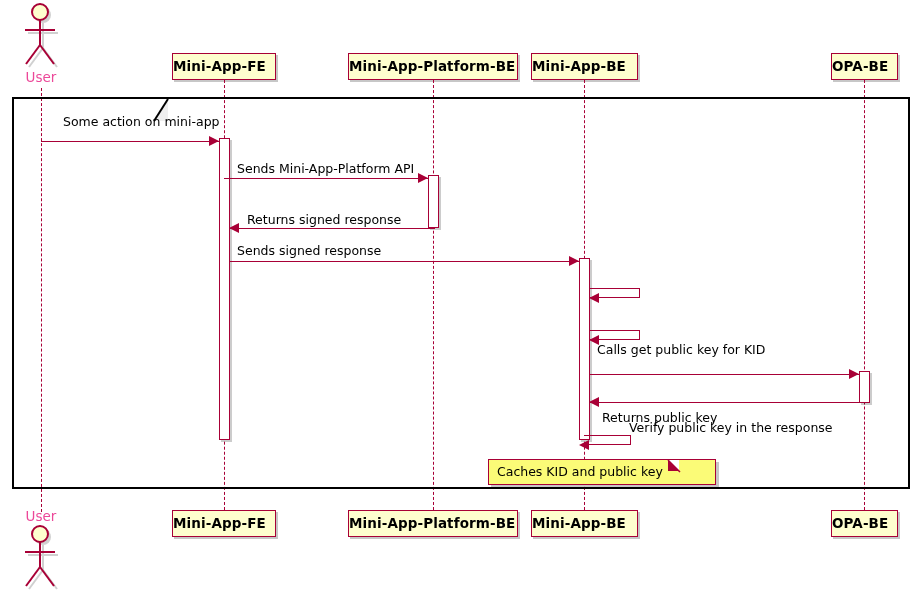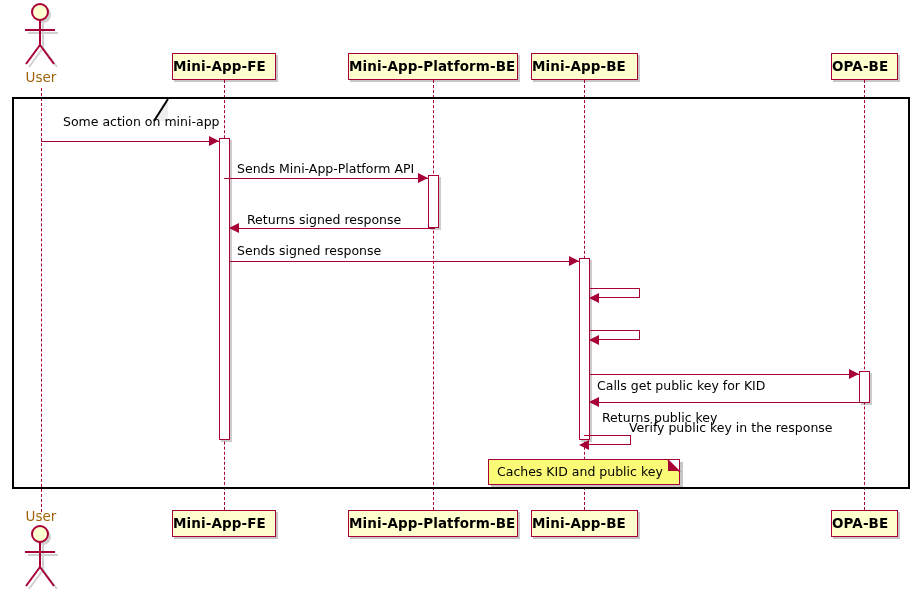--- a/index.html
+++ b/index.html
@@ -23,21 +23,21 @@
     white-space:nowrap;
     box-sizing:border-box;
     line-height:1;
   }
 
   
   .actor-wrap{position:absolute;}
   .actor-label{
     position:absolute;
     font-size:13.5px;
-    color:#a16207;
+    color:#ec4899;
     white-space:nowrap;
     text-align:center;
     line-height:1;
   }
 
   
   .lifeline{
     position:absolute;
     width:0;
     border-left:1.5px dashed #A80036;
@@ -213,33 +213,33 @@
   <div class="msg-label" style="left:237px;top:245px;">Sends signed response</div>
   <div class="arrow-line" style="left:230px;top:261px;width:349px;"></div>
   <div class="arrow-head right" style="left:569px;top:256px;"></div>
 
   <div class="self-msg" style="left:590px;top:288px;width:50px;height:10px;"></div>
   <div class="arrow-head left" style="left:589px;top:293px;"></div>
 
   <div class="self-msg" style="left:590px;top:330px;width:50px;height:10px;"></div>
   <div class="arrow-head left" style="left:589px;top:335px;"></div>
 
-  <div class="msg-label" style="left:597px;top:380px;">Calls get public key for KID</div>
+  <div class="msg-label" style="left:597px;top:344px;">Calls get public key for KID</div>
   <div class="arrow-line" style="left:590px;top:374px;width:269px;"></div>
   <div class="arrow-head right" style="left:849px;top:369px;"></div>
 
   <div class="msg-label" style="left:602px;top:388px;margin-top:24px;">Returns public key</div>
   <div class="arrow-line" style="left:590px;top:402px;width:269px;"></div>
   <div class="arrow-head left" style="left:589px;top:397px;"></div>
 
   <div class="msg-label" style="left:597px;top:422px;margin-left:32px;">Verify public key in the response</div>
   <div class="self-msg" style="left:584px;top:435px;width:47px;height:10px;"></div>
   <div class="arrow-head left" style="left:579px;top:440px;"></div>
 
-  <div class="note" style="left:488px;top:459px;width:192px;height:26px;">
+  <div class="note" style="left:488px;top:459px;width:228px;height:26px;">
     <span>Caches KID and public key</span>
   </div>
   <div class="note-fold" style="left:668px;top:460px;"></div>
   <div class="note-fold-edge" style="left:668px;top:460px;"></div>
   <svg style="position:absolute;left:666px;top:458px;" width="16" height="16">
     <line x1="2" y1="2" x2="14" y2="14" stroke="#A80036" stroke-width="1.5"></line>
   </svg>
 
   <div class="pbox" style="left:172px;top:510px;width:104px;height:27px;">
     <span>Mini-App-FE</span>

